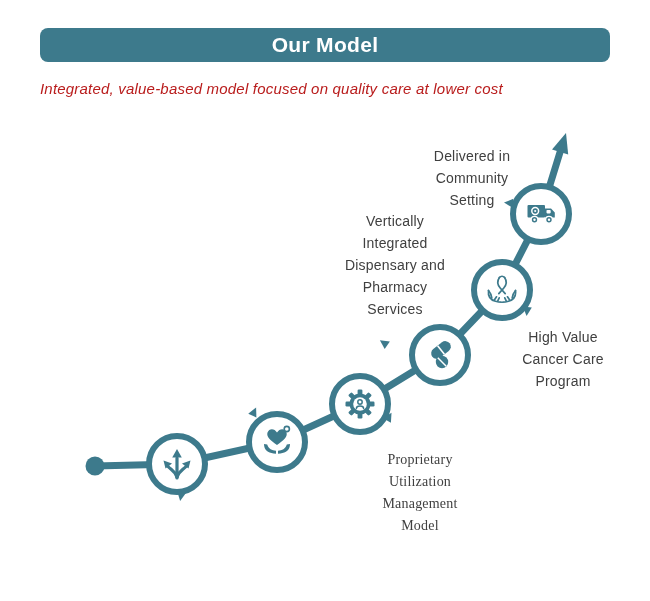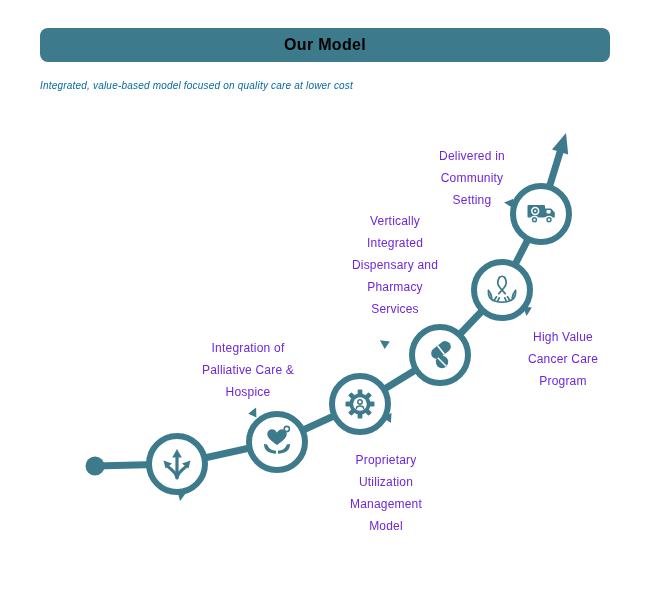--- a/index.html
+++ b/index.html
@@ -6,36 +6,36 @@
   .page{
     position:relative;width:650px;height:601px;background:#ffffff;
     font-family:"Liberation Sans",sans-serif;overflow:hidden;
   }
   .banner{
     position:absolute;left:40px;top:28px;width:570px;height:34px;
     background:#3d7a8c;border-radius:8px;
     display:flex;align-items:center;justify-content:center;
   }
   .banner-title{
-    color:#000000;font-size:16px;font-weight:bold;letter-spacing:.3px;
+    color:#ffffff;font-size:21px;font-weight:bold;letter-spacing:.3px;
   }
   .subtitle{
     position:absolute;left:40px;top:80px;width:560px;
-    color:#0369a1;font-size:10px;font-style:italic;letter-spacing:.2px;
+    color:#b91c1c;font-size:15px;font-style:italic;letter-spacing:.2px;
   }
   .diagram{position:absolute;left:0;top:0;width:650px;height:601px;}
   .diagram svg{position:absolute;left:0;top:0;}
   .step-label{
     position:absolute;transform:translateX(-50%);width:190px;
-    text-align:center;color:#6d28d9;font-size:12px;line-height:22px;
+    text-align:center;color:#404040;font-size:14px;line-height:22px;
     white-space:pre-line;letter-spacing:.2px;
   }
   .lbl-1{left:163px;top:511px;}
   .lbl-2{left:248px;top:337px;}
-  .lbl-3{left:386px;top:449px;}
+  .lbl-3{left:420px;top:449px;font-family:Liberation Serif, serif;}
   .lbl-4{left:395px;top:210px;}
   .lbl-5{left:563px;top:326px;}
   .lbl-6{left:472px;top:145px;}
 </style>
 </head>
 <body>
 
 <div class="page">
 
   <div class="banner">
@@ -137,23 +137,20 @@
           <circle cx="-5.8" cy="-2" r="1.1" fill="#ffffff"></circle>
           <circle cx="-6.5" cy="6.8" r="3.4" fill="#3d7a8c" stroke="#ffffff" stroke-width="1.4"></circle>
           <circle cx="-6.5" cy="6.8" r="1.2" fill="#ffffff"></circle>
           <circle cx="8" cy="6.8" r="3.4" fill="#3d7a8c" stroke="#ffffff" stroke-width="1.4"></circle>
           <circle cx="8" cy="6.8" r="1.2" fill="#ffffff"></circle>
         </g>
       </g>
       <polygon points="0,-5 4.5,4 -4.5,4" fill="#3d7a8c" transform="translate(509,203) rotate(-85)"></polygon>
     </svg>
 
-    <div class="step-label lbl-2">Integration of
-Palliative Care &amp;
-Hospice</div>
     <div class="step-label lbl-3">Proprietary
 Utilization
 Management
 Model</div>
     <div class="step-label lbl-4">Vertically
 Integrated
 Dispensary and
 Pharmacy
 Services</div>
     <div class="step-label lbl-5">High Value

